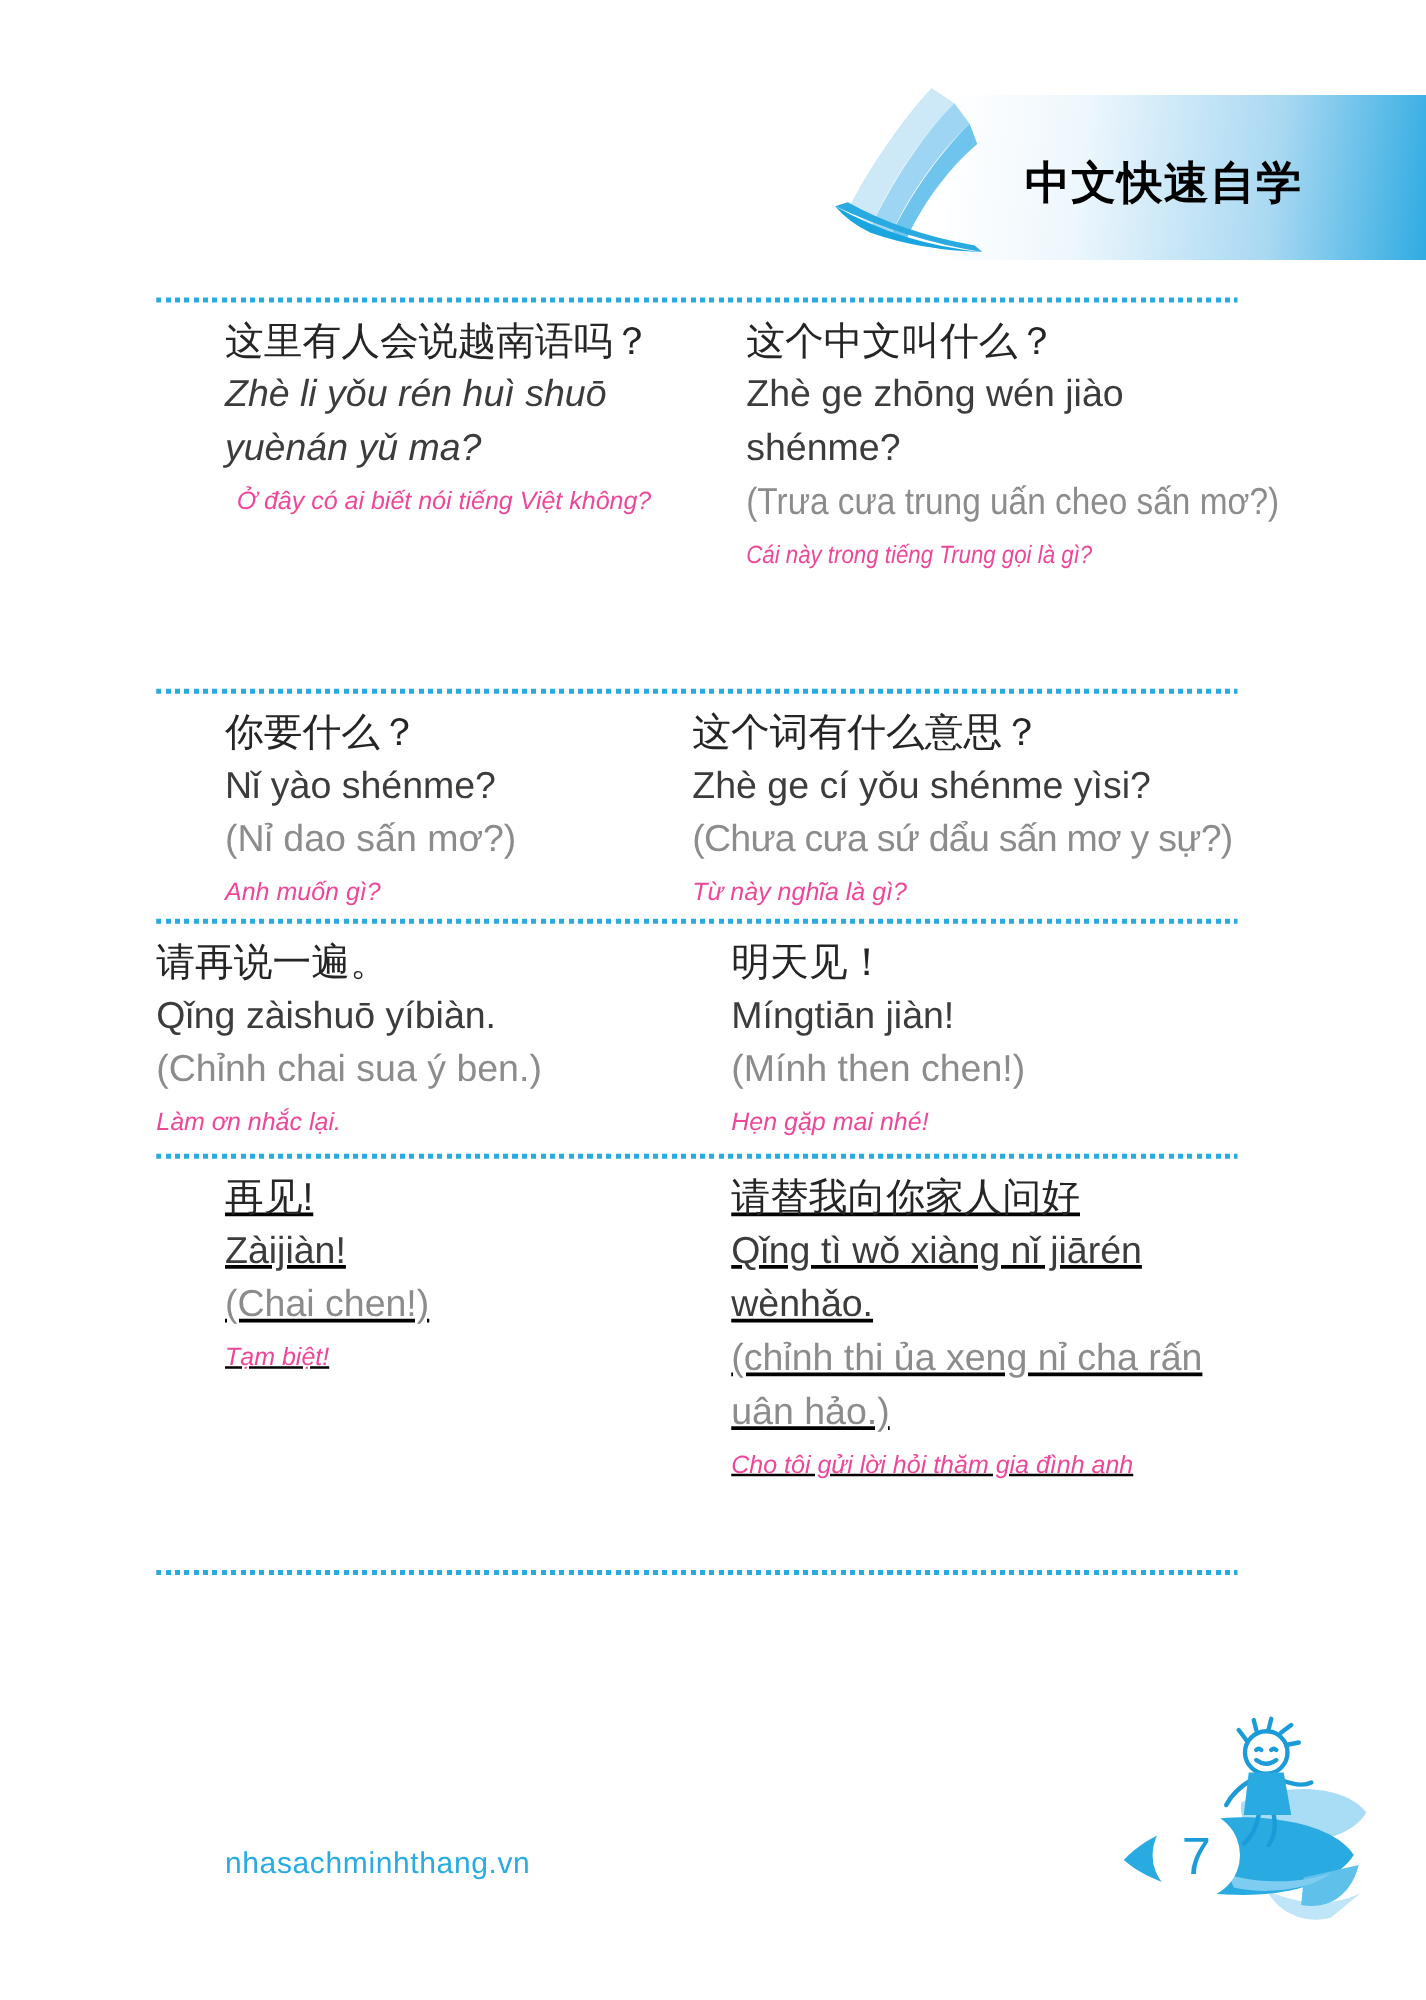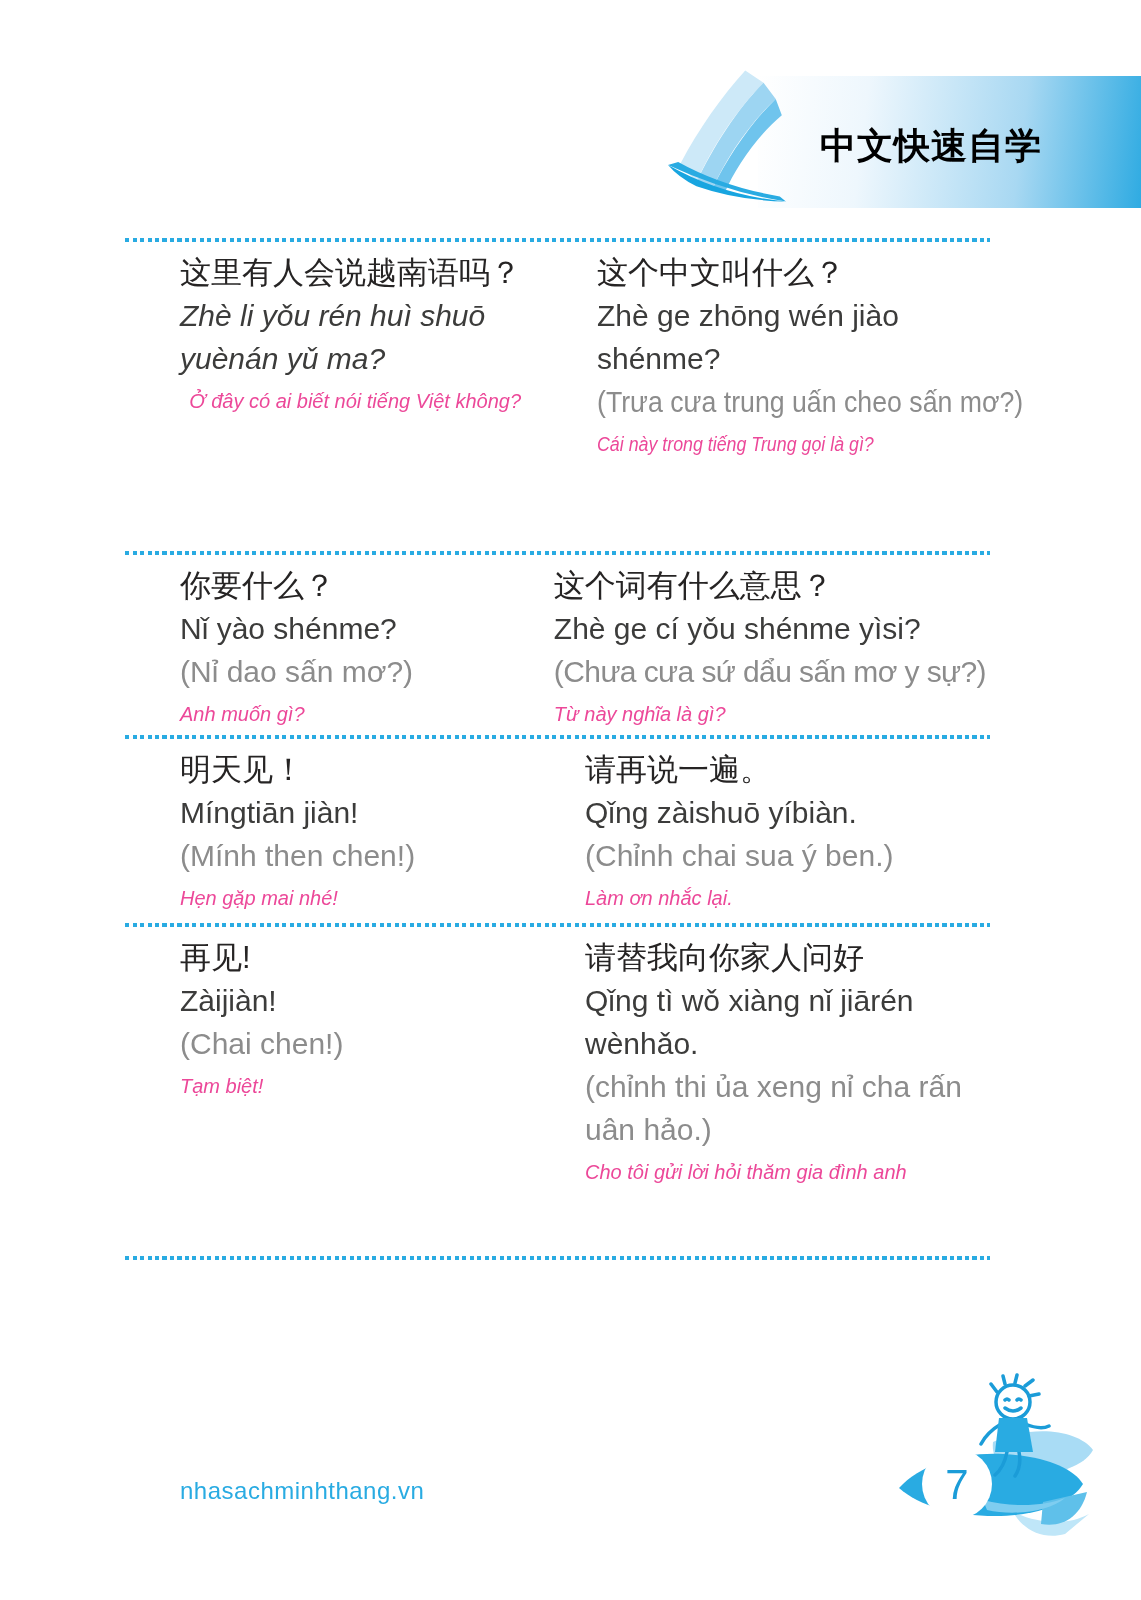--- a/index.html
+++ b/index.html
@@ -27,21 +27,21 @@
   
   .phrase-table{position:absolute;left:125px;top:238px;width:865px;}
   .divider{
     height:4px;width:100%;
     background:repeating-linear-gradient(to right, var(--accent) 0px, var(--accent) 4px, transparent 4px, transparent 7.5px);
   }
   .row{display:flex;align-items:flex-start;}
   .row.r1{height:309px;gap:28px;}
   .row.r2{height:180px;}
   .row.r3{height:184px;}
-  .row.r4{height:329px;}
+  .row.r4{height:329px;text-decoration:underline;}
   .cell{padding-top:9px;}
   .cell.left{width:460px;padding-left:55px;padding-right:48px;}
   .cell.right{flex:1;padding-right:4px;}
   .cell p{line-height:43px;}
   .zh{font-size:31px;color:var(--ink);}
   .py{font-size:30px;color:var(--ink-soft);font-weight:500;}
   .vp{font-size:30px;color:var(--gray);}
   .vi{font-size:20px;color:#ec4899;font-style:italic;}
   .nw{white-space:nowrap;}
   .mw320{max-width:320px;}
@@ -109,31 +109,31 @@
         <p class="zh nw">这个词有什么意思？</p>
         <p class="py nw">Zhè ge cí yǒu shénme yìsi?</p>
         <p class="vp ls-tight">(Chưa cưa sứ dẩu sấn mơ y sự?)</p>
         <p class="vi nw">Từ này nghĩa là gì?</p>
       </div>
     </div>
 
     <div class="divider"></div>
 
     <div class="row r3">
+      <div class="cell right">
+        <p class="zh nw">请再说一遍。</p>
+        <p class="py nw">Qǐng zàishuō yíbiàn.</p>
+        <p class="vp nw">(Chỉnh chai sua ý ben.)</p>
+        <p class="vi nw">Làm ơn nhắc lại.</p>
+      </div>
       <div class="cell left">
         <p class="zh nw">明天见！</p>
         <p class="py nw">Míngtiān jiàn!</p>
         <p class="vp nw">(Mính then chen!)</p>
         <p class="vi nw">Hẹn gặp mai nhé!</p>
-      </div>
-      <div class="cell right">
-        <p class="zh nw">请再说一遍。</p>
-        <p class="py nw">Qǐng zàishuō yíbiàn.</p>
-        <p class="vp nw">(Chỉnh chai sua ý ben.)</p>
-        <p class="vi nw">Làm ơn nhắc lại.</p>
       </div>
     </div>
 
     <div class="divider"></div>
 
     <div class="row r4">
       <div class="cell left">
         <p class="zh nw">再见!</p>
         <p class="py nw">Zàijiàn!</p>
         <p class="vp nw">(Chai chen!)</p>

